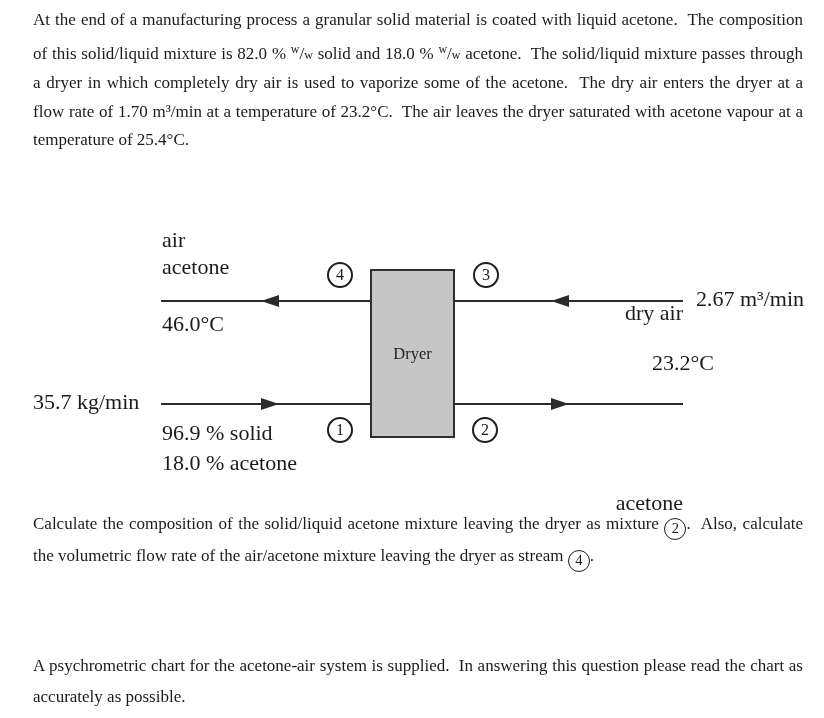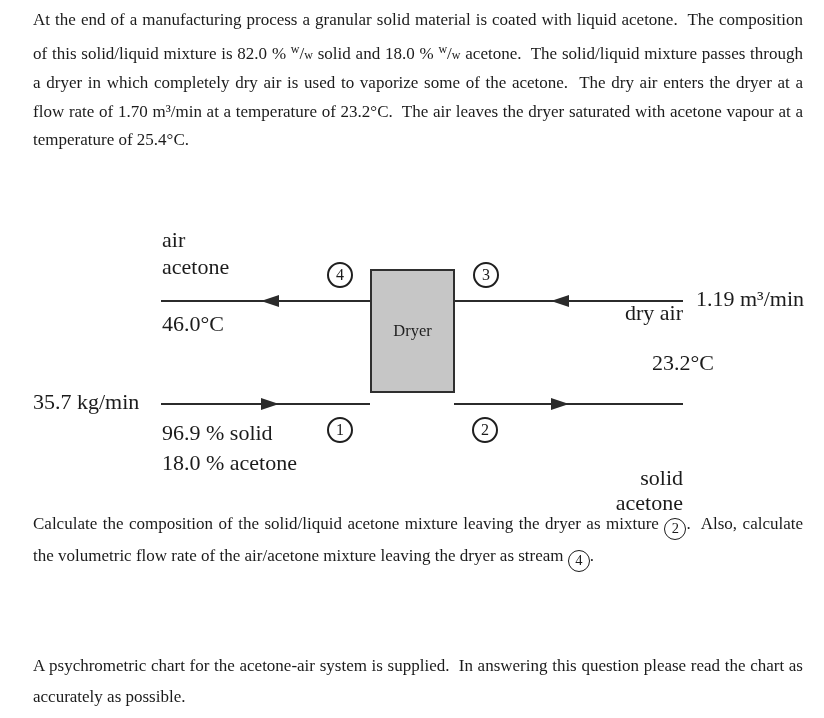--- a/index.html
+++ b/index.html
@@ -47,21 +47,21 @@
 
   .hline { position: absolute; height: 2px; background: #2b2b2b; }
   .arr { position: absolute; width: 0; height: 0;
          border-top: 6.5px solid transparent; border-bottom: 6.5px solid transparent; }
   .arr-left  { border-right: 18px solid #2b2b2b; }
   .arr-right { border-left: 18px solid #2b2b2b; }
 
   .dryer-box {
     position: absolute;
     left: 370px; top: 269px;
-    width: 85px; height: 124px;
+    width: 85px; height: 169px;
     box-sizing: border-box;
     background: #c6c6c6;
     border: 2px solid #2f2f2f;
     display: flex; align-items: center; justify-content: center;
     font-size: 16.5px;
     color: #1f1f1f;
   }
 
   .dcirc {
     position: absolute;
@@ -91,38 +91,37 @@
     <div class="dlabel" style="left:162px; top:256px">acetone</div>
     <div class="hline" style="left:161px; top:300px; width:209px"></div>
     <div class="arr arr-left" style="left:261px; top:294.5px"></div>
     <div class="dcirc" style="left:327px; top:262px">4</div>
     <div class="dlabel" style="left:162px; top:313px">46.0°C</div>
 
     <div class="dcirc" style="left:473px; top:262px">3</div>
     <div class="dlabel r" style="left:523px; top:261px">dry air</div>
     <div class="hline" style="left:454px; top:300px; width:229px"></div>
     <div class="arr arr-left" style="left:551px; top:294.5px"></div>
-    <div class="dlabel" style="left:696px; top:288px">1.19 m³/min</div>
+    <div class="dlabel" style="left:696px; top:288px">2.67 m³/min</div>
     <div class="dlabel r" style="left:554px; top:311px">23.2°C</div>
 
     <div class="dryer-box">
       <span>Dryer</span>
     </div>
 
     <div class="dlabel" style="left:33px; top:391px">35.7 kg/min</div>
     <div class="hline" style="left:161px; top:403px; width:209px"></div>
     <div class="arr arr-right" style="left:261px; top:397.5px"></div>
     <div class="dcirc" style="left:327px; top:417px">1</div>
     <div class="dlabel" style="left:162px; top:422px">96.9 % solid</div>
     <div class="dlabel" style="left:162px; top:452px">18.0 % acetone</div>
 
     <div class="hline" style="left:454px; top:403px; width:229px"></div>
     <div class="arr arr-right" style="left:551px; top:397.5px"></div>
     <div class="dcirc" style="left:472px; top:417px">2</div>
-    <div class="dlabel r" style="left:523px; top:426px">solid</div>
     <div class="dlabel r" style="left:523px; top:451px">acetone</div>
 
   </div>
 
   <p class="para p2"><span>Calculate the composition of the solid/liquid acetone mixture leaving the dryer as mixture </span><span class="circ">2</span><span>.  Also, calculate the volumetric flow rate of the air/acetone mixture leaving the dryer as stream </span><span class="circ">4</span><span>.</span></p>
 
   <p class="para p3"><span>A psychrometric chart for the acetone-air system is supplied.  In answering this question please read the chart as accurately as possible.</span></p>
 
 </div>
 

